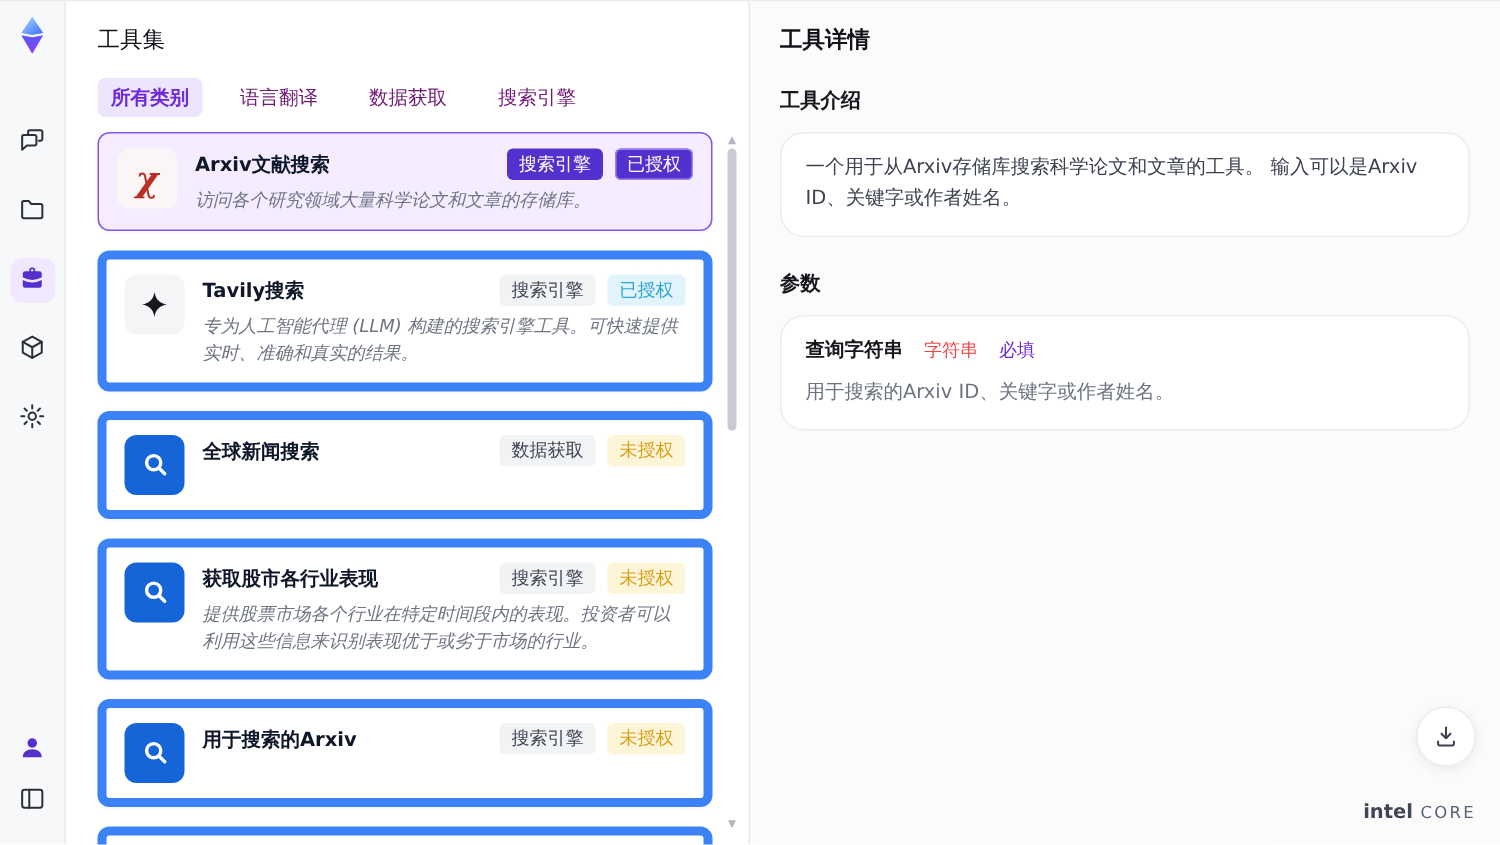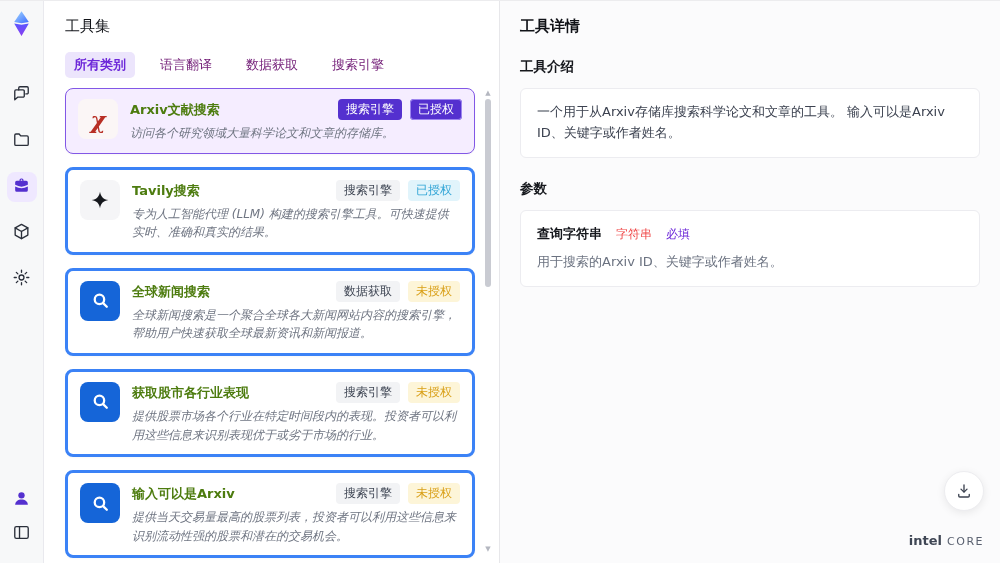--- a/index.html
+++ b/index.html
@@ -19,53 +19,53 @@
 
   
   .list-pane { width:456px; background:#fff; border-right:1px solid #e7e7ea;
     padding:16px 0 0 21px; position:relative; flex-shrink:0; }
   .pane-title { font-size:15px; font-weight:400; color:#111318; margin-bottom:16px; }
   .tabs { display:flex; gap:16px; align-items:flex-start; margin-bottom:10px; }
   .tab { font-size:13px; color:#701a75; padding:4px 9px; border-radius:5px; cursor:pointer; white-space:nowrap; }
   .tab.active { color:#6d28d9; background:#ece5fc; font-weight:600; }
 
   .tool-list { padding-right:24px; }
-  .tool-card { display:flex; gap:12px; background:#fff; border:3px solid #3b82f6;
+  .tool-card { display:flex; gap:12px; background:#fff; border:6px solid #3b82f6;
     border-radius:8px; padding:10px 12px; margin-bottom:13px; box-shadow:0 1px 2px rgba(20,20,40,.03); cursor:pointer; }
   .tool-card.selected { background:#f5edff; border:1px solid #8257e6; }
   .tool-tile { width:40px; height:40px; border-radius:8px; flex-shrink:0;
     display:flex; align-items:center; justify-content:center; background:#f5f5f7; }
   .tool-tile.tile-arxiv { background:#fbf6f6; }
   .tool-tile.tile-blue { background:#1565d8; }
   .arxiv-x { font-family:"DejaVu Serif","Liberation Serif",serif; font-style:italic;
     font-weight:700; font-size:23px; color:#b82f25; line-height:1; }
   .tool-body { flex:1; min-width:0; }
   .tool-row1 { display:flex; align-items:flex-start; }
-  .tool-name { font-size:13px; font-weight:700; color:#4d7c0f; padding-top:2px; }
+  .tool-name { font-size:13px; font-weight:700; color:#0f172a; padding-top:2px; }
   .tool-row1 .sp { flex:1; }
   .badge { font-size:12px; padding:2px 8px; border-radius:4px; margin-left:8px; white-space:nowrap; }
   .badge-cat { background:#f2f3f5; color:#3f4654; }
   .badge-auth-yes { background:#e1f4fb; color:#31a5d6; }
   .badge-auth-no { background:#fdf5d8; color:#d9a019; }
   .selected .badge-cat { background:#5430cf; color:#fff; }
   .selected .badge-auth-yes { background:#5430cf; color:#fff; box-shadow:inset 0 0 0 1px #9d86ef; }
   .tool-desc { font-size:12px; color:#6f7582; line-height:1.55; margin-top:4px;font-style:italic; }
 
   
   .scrollbar { position:absolute; right:6px; top:88px; bottom:10px; width:10px; }
   .sb-arrow { font-size:7px; color:#b4b7c0; text-align:center; line-height:8px; height:8px; }
   .sb-arrow.down { position:absolute; bottom:0; left:0; right:0; }
   .sb-thumb { position:absolute; top:10px; left:2px; width:6px; height:188px;
     background:#c9cbd2; border-radius:3px; cursor:grab; }
 
   
   .detail { flex:1; background:#fbfbfc; padding:16px 20px; position:relative; }
   .detail-title { font-size:15px; font-weight:700; color:#111318; margin-bottom:22px; }
   .sec-head { font-size:13.5px; font-weight:700; color:#15171c; margin-bottom:12px; }
-  .box { background:#fff; border:1px solid #ececf0; border-radius:6px; padding:13px 16px;
+  .box { background:#fff; border:1px solid #ececf0; border-radius:16px; padding:13px 16px;
     font-size:13px; color:#3c4250; line-height:1.6; margin-bottom:22px; }
   .param-row { display:flex; align-items:baseline; gap:14px; }
   .param-name { font-size:13px; font-weight:700; color:#15171c; }
   .param-type { font-size:12px; color:#ef4444; }
   .param-req { font-size:12px; color:#6d28d9; }
   .param-desc { font-size:13px; color:#6b7280; margin-top:8px; }
 
   .fab { position:absolute; right:16px; bottom:52px; width:40px; height:40px; border-radius:50%;
     background:#fff; border:1px solid #ededf0; box-shadow:0 2px 8px rgba(0,0,0,.08);
     display:flex; align-items:center; justify-content:center; cursor:pointer; }
@@ -189,21 +189,20 @@
               <path d="M15 15l4.2 4.2"></path>
             </svg>
           </div>
      <div class="tool-body">
        <div class="tool-row1">
          <span class="tool-name">全球新闻搜索</span>
          <span class="sp"></span>
          <span class="badge badge-cat">数据获取</span>
          <span class="badge badge-auth-no">未授权</span>
        </div>
-       <div class="tool-desc">全球新闻搜索是一个聚合全球各大新闻网站内容的搜索引擎，帮助用户快速获取全球最新资讯和新闻报道。</div>
      </div>
         </div>
         <div class="tool-card">
           <div class="tool-tile tile-blue">
             <svg viewBox="0 0 24 24" width="21" height="21" fill="none" stroke="#ffffff" stroke-width="2.6" stroke-linecap="round">
               <circle cx="10.8" cy="10.8" r="5.4"></circle>
               <path d="M15 15l4.2 4.2"></path>
             </svg>
           </div>
      <div class="tool-body">
@@ -218,26 +217,25 @@
         </div>
         <div class="tool-card">
           <div class="tool-tile tile-blue">
             <svg viewBox="0 0 24 24" width="21" height="21" fill="none" stroke="#ffffff" stroke-width="2.6" stroke-linecap="round">
               <circle cx="10.8" cy="10.8" r="5.4"></circle>
               <path d="M15 15l4.2 4.2"></path>
             </svg>
           </div>
      <div class="tool-body">
        <div class="tool-row1">
-         <span class="tool-name">输入可以是Arxiv</span>
+         <span class="tool-name">用于搜索的Arxiv</span>
          <span class="sp"></span>
          <span class="badge badge-cat">搜索引擎</span>
          <span class="badge badge-auth-no">未授权</span>
        </div>
-       <div class="tool-desc">提供当天交易量最高的股票列表，投资者可以利用这些信息来识别流动性强的股票和潜在的交易机会。</div>
      </div>
         </div>
         <div class="tool-card">
      </div>
       </div>
     <div class="scrollbar">
       <div class="sb-arrow">▲</div>
       <div class="sb-thumb"></div>
       <div class="sb-arrow down">▼</div>
     </div>

